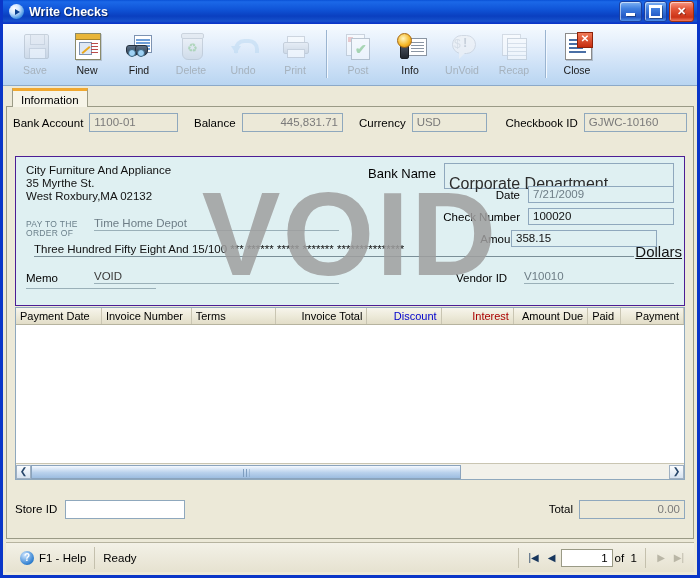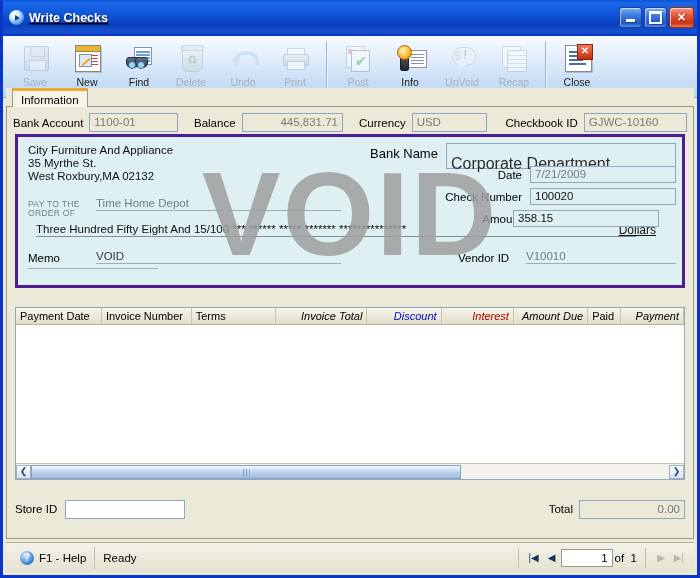--- a/index.html
+++ b/index.html
@@ -11,25 +11,24 @@
   }
   
   .window{
     position:absolute;left:0;top:0;width:700px;height:578px;
     box-sizing:border-box;
     border:3px solid #0a36c8;
     border-top:none;
     background:#ece9d8;
   }
   .titlebar{
-    height:36px;box-sizing:border-box;
+    height:24px;box-sizing:border-box;
     background:linear-gradient(180deg,#0a51d6 0%,#1b68e8 8%,#1055d8 40%,#0a3fc0 70%,#1651cc 92%,#0a36c8 100%);
     display:flex;align-items:center;padding:0 3px 0 6px;
     border-bottom:1px solid #0a36c8;
-    text-decoration:underline;
   }
   .title-icon{
     width:15px;height:15px;border-radius:50%;
     background:radial-gradient(circle at 35% 30%,#ffffff 0%,#cfe6ff 35%,#3a8ce0 75%,#1a5fb4 100%);
     display:flex;align-items:center;justify-content:center;margin-right:5px;flex:0 0 auto;
   }
   .title-icon:after{
     content:"";width:0;height:0;border-left:5px solid #0b3f8f;
     border-top:3.5px solid transparent;border-bottom:3.5px solid transparent;margin-left:2px;
   }
@@ -151,51 +150,51 @@
   .lab{font-size:11.5px;color:#000;white-space:nowrap;}
   .fld{
     box-sizing:border-box;height:19px;border:1px solid #8fa8bd;background:#ece9d8;
     font-family:"Liberation Sans",sans-serif;font-size:11.5px;color:#7a7a7a;
     padding:0 4px;line-height:17px;
   }
   .fld.ro{background:#ece9d8;}
   .fld.num{text-align:right;}
 
   
-  .checkwrap{position:relative;margin:0 8px 0 8px;height:148px;border:3px solid #4c1d95;background:#dff0f2;overflow:hidden;}
+  .checkwrap{position:relative;margin:22px 8px 0 8px;height:148px;border:1px solid #4c1d95;background:#dff0f2;overflow:hidden;}
   .void{
     position:absolute;left:50%;top:52%;transform:translate(-50%,-50%);
     font-family:"Liberation Sans",sans-serif;font-weight:bold;font-size:118px;letter-spacing:2px;
     color:#9f9f9f;opacity:.85;white-space:nowrap;pointer-events:none;line-height:1;
   }
   .addr{position:absolute;left:10px;top:7px;font-size:11.5px;line-height:13px;color:#111;}
   .paylab{position:absolute;left:10px;top:63px;font-size:8.5px;line-height:9px;color:#6a7f8a;letter-spacing:.3px;}
   .payee{position:absolute;left:78px;top:60px;width:245px;border-bottom:1px solid #9ab0b8;color:#6d7d86;font-size:11.5px;padding-bottom:1px;}
   .words{position:absolute;left:18px;top:86px;width:600px;border-bottom:1px solid #7a8f98;font-size:11.5px;color:#111;padding-bottom:1px;white-space:nowrap;overflow:hidden;}
-  .dollars{position:absolute;right:26px;top:86px;font-size:12px;color:#111;text-decoration:underline;}
+  .dollars{position:absolute;right:2px;top:86px;font-size:15px;color:#111;text-decoration:underline;}
   .memolab{position:absolute;left:10px;top:115px;font-size:11.5px;}
   .memoval{position:absolute;left:78px;top:113px;width:245px;border-bottom:1px solid #9ab0b8;font-size:11.5px;color:#3a3a3a;padding-bottom:1px;}
   .banklab{position:absolute;left:352px;top:9px;font-size:13px;}
   .bankfld{position:absolute;left:428px;top:6px;width:230px;height:17px;border:1px solid #8fa8bd;background:#dff0f2;font-size:16px;color:#2c2c2c;padding:12px 4px;line-height:15px;box-sizing:border-box;}
   .rlab{position:absolute;font-size:11.5px;text-align:right;}
   .rfld{position:absolute;height:17px;border:1px solid #8fa8bd;background:#dff0f2;font-size:11.5px;padding:0 4px;line-height:15px;box-sizing:border-box;}
   .rfld.r{text-align:left;color:#111;}
   .vidlab{position:absolute;left:440px;top:115px;font-size:11.5px;}
   .vidval{position:absolute;left:508px;top:113px;width:150px;border-bottom:1px solid #9ab0b8;font-size:11.5px;color:#6d7d86;padding-bottom:1px;}
   .sigline{position:absolute;left:10px;top:130px;width:130px;border-bottom:1px solid #9ab0b8;height:1px;}
 
   
   .gridwrap{position:absolute;left:8px;right:8px;top:200px;bottom:58px;border:1px solid #8fa8bd;background:#fff;box-sizing:border-box;}
   .ghead{
     display:flex;height:17px;box-sizing:border-box;
     background:linear-gradient(180deg,#f7f5ec 0%,#ece9d8 55%,#e2ddc8 100%);
     border-bottom:1px solid #b6b39f;font-size:11px;
   }
   .gh{display:flex;align-items:center;box-sizing:border-box;border-right:1px solid #c9c5b2;padding:0 4px;white-space:nowrap;overflow:hidden;}
-  .gh.r{justify-content:flex-end;font-style:italic;}
+  .gh.r{justify-content:flex-end;}
   .gbody{position:absolute;left:0;right:0;top:17px;bottom:15px;background:#fff;}
   .ghscroll{position:absolute;left:0;right:0;bottom:0;height:15px;background:#f2f1ea;border-top:1px solid #c9c5b2;display:flex;align-items:center;}
   .sbtn{width:15px;height:14px;box-sizing:border-box;border:1px solid #9fb0c2;background:linear-gradient(180deg,#fbfdff,#d7e3f0);
     display:flex;align-items:center;justify-content:center;color:#27476b;font-size:9px;line-height:1;}
   .strack{flex:1 1 auto;height:14px;background:#f2f1ea;position:relative;}
   .sthumb{position:absolute;top:0;height:14px;box-sizing:border-box;border:1px solid #8aa3bd;
     background:linear-gradient(180deg,#f4f9ff,#b9d1ec 55%,#9dbde0);}
   .sthumb .grip{position:absolute;left:50%;top:3px;transform:translateX(-50%);width:7px;height:8px;
     background:repeating-linear-gradient(90deg,#7f9ec0 0 1px,transparent 1px 3px);}
 

